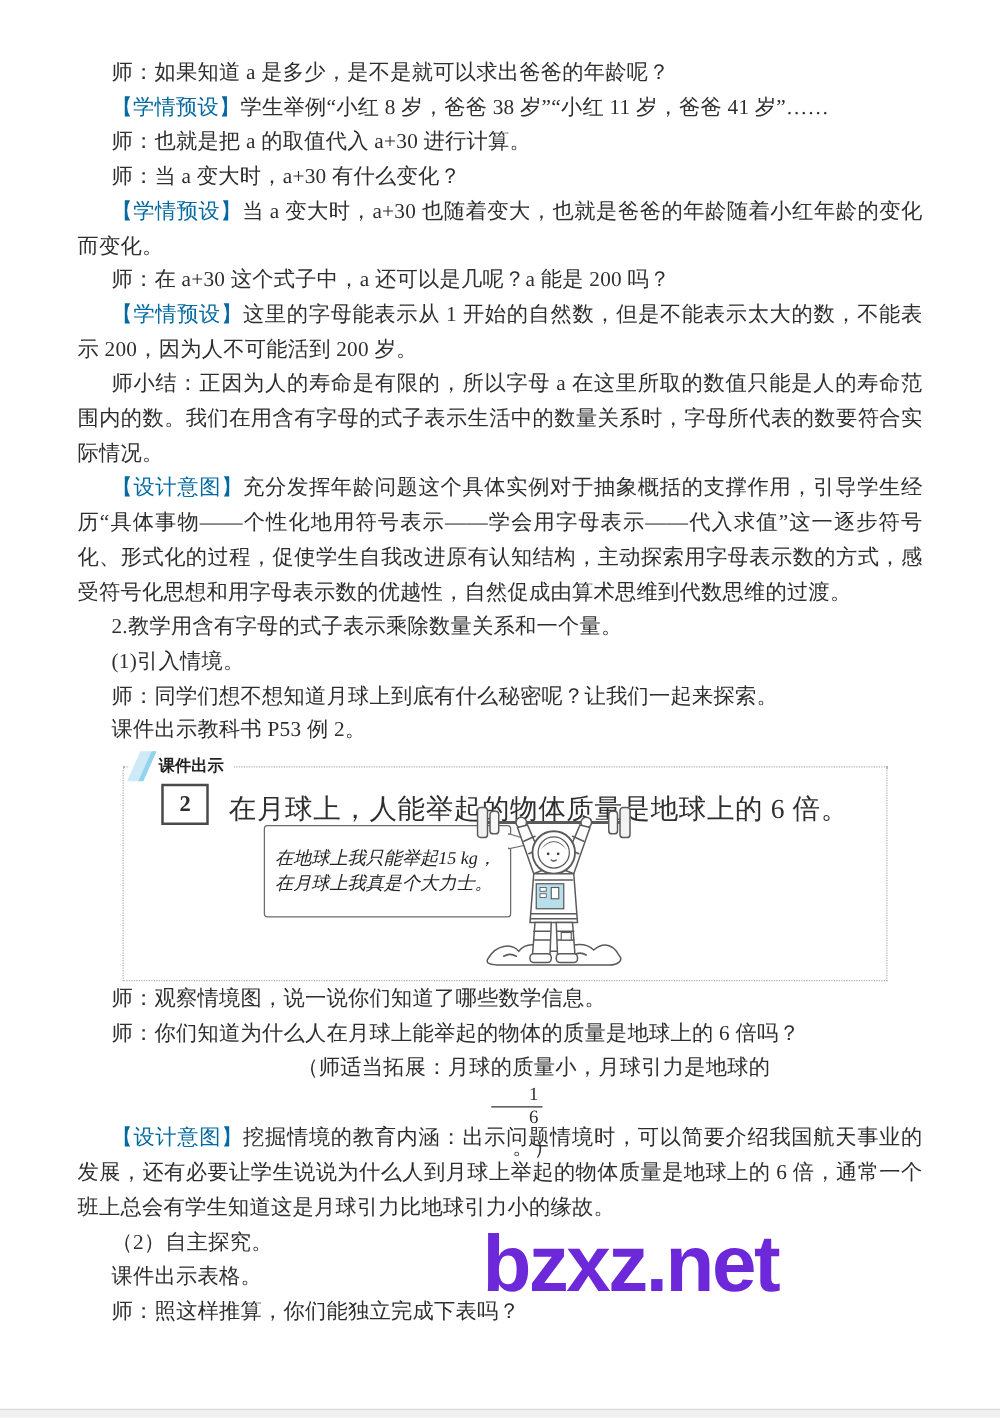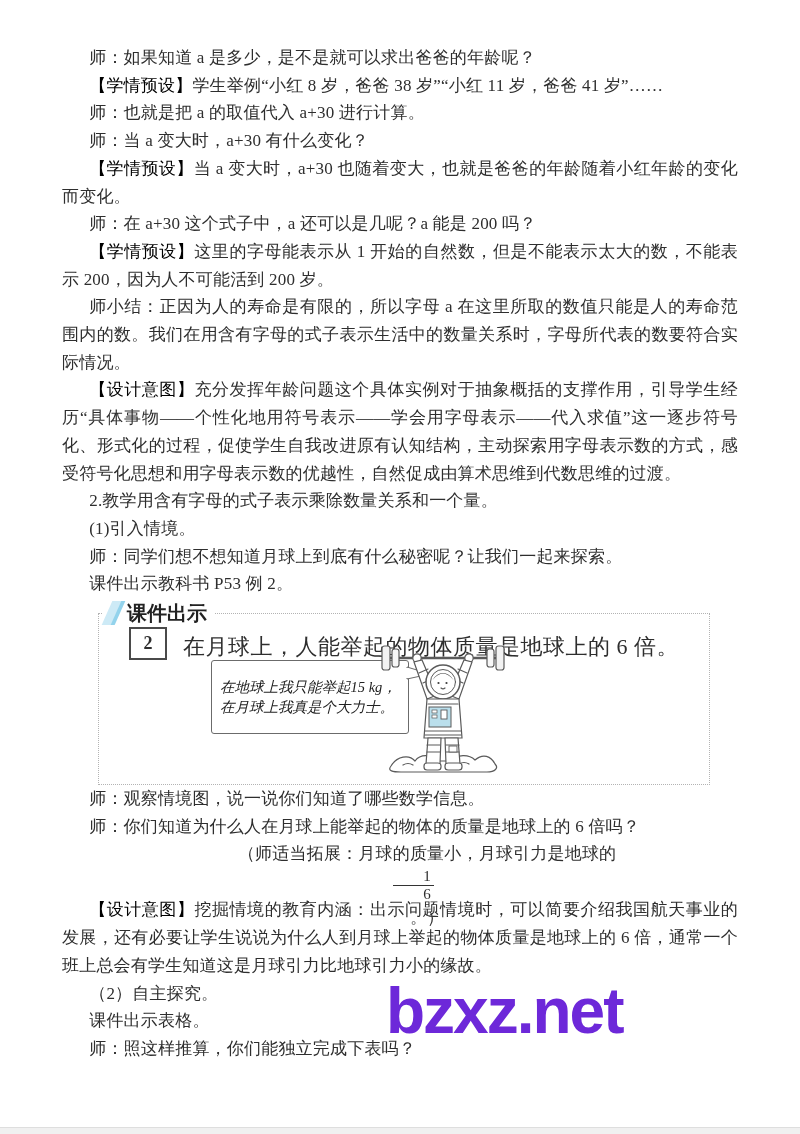--- a/index.html
+++ b/index.html
@@ -5,30 +5,30 @@
   html,body{margin:0;padding:0;}
   body{
     width:800px;height:1134px;background:#ffffff;position:relative;overflow:hidden;
     font-family:"Liberation Serif","DejaVu Serif",serif;color:#2e2e2e;
   }
   .page{position:relative;z-index:2;padding:44px 62px 0 62px;width:676px;}
   p.para{
     margin:0;font-size:17px;line-height:27.7px;text-align:justify;
     text-indent:1.6em;letter-spacing:0.2px;
   }
-  .tag{color:#000000;}
+  .tag{color:#0369a1;}
   .bold{font-weight:normal;}
   
   .cw-box{
     position:relative;margin:15px 0 0 36px;width:610px;height:170px;
     border:1px dotted #b3b3b3;background:#fff;
   }
   .cw-label{
     position:absolute;top:-13px;left:4px;background:#fff;padding:0 8px 0 24px;
-    font-weight:bold;font-size:20px;color:#222;line-height:24px;
+    font-weight:bold;font-size:13px;color:#222;line-height:24px;
   }
   .acc1{position:absolute;left:4px;top:0;width:12px;height:24px;background:#cdeaf6;transform:skewX(-24deg);}
   .acc2{position:absolute;left:13px;top:0;width:4px;height:24px;background:#93d3ec;transform:skewX(-24deg);}
   .ex-num{
     position:absolute;left:30px;top:13px;width:34px;height:29px;border:2px solid #4a4a4a;
     font-weight:bold;font-size:18px;text-align:center;line-height:29px;background:#fff;
   }
   .ex-caption{position:absolute;left:84px;top:18px;font-size:22px;letter-spacing:0.5px;}
   .bubble{
     position:absolute;left:112px;top:46px;width:180px;border:1px solid #6b6b6b;border-radius:3px;

